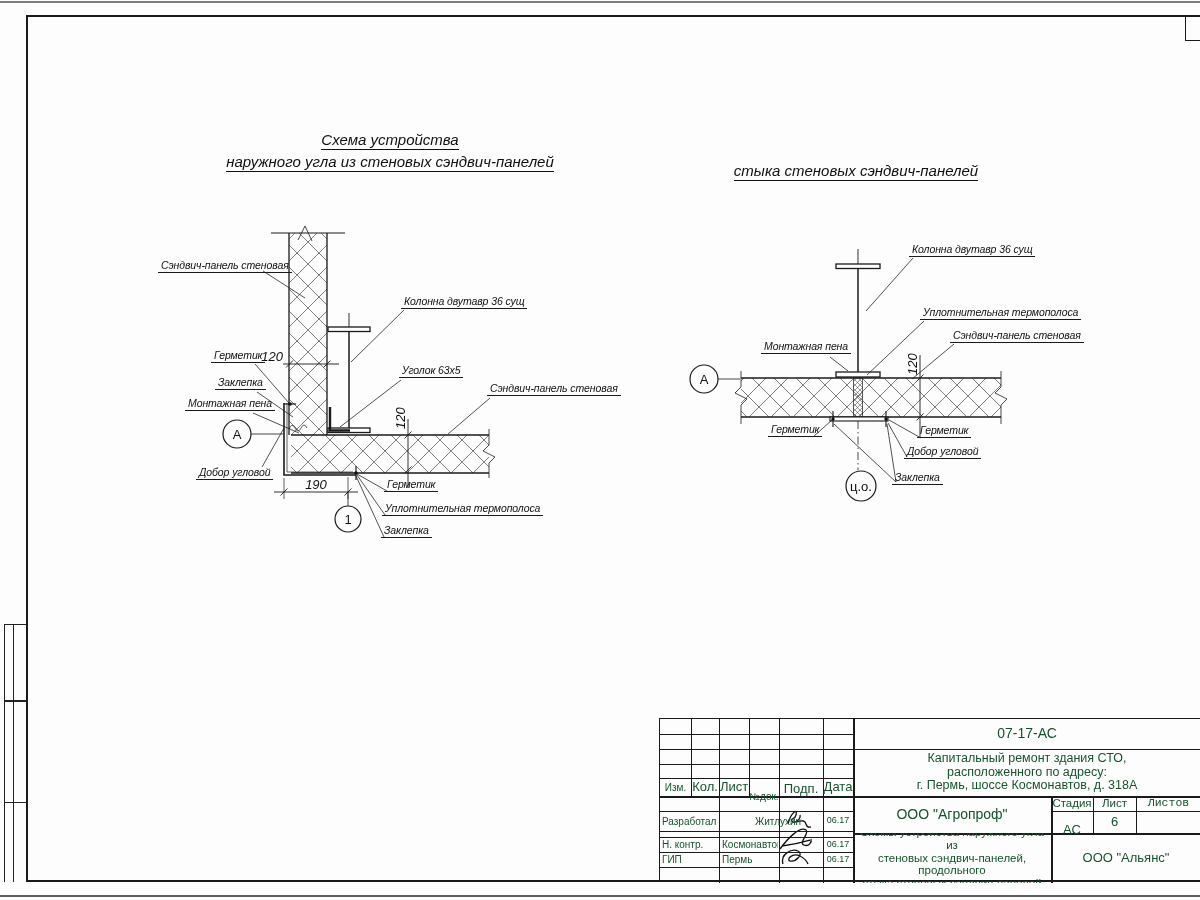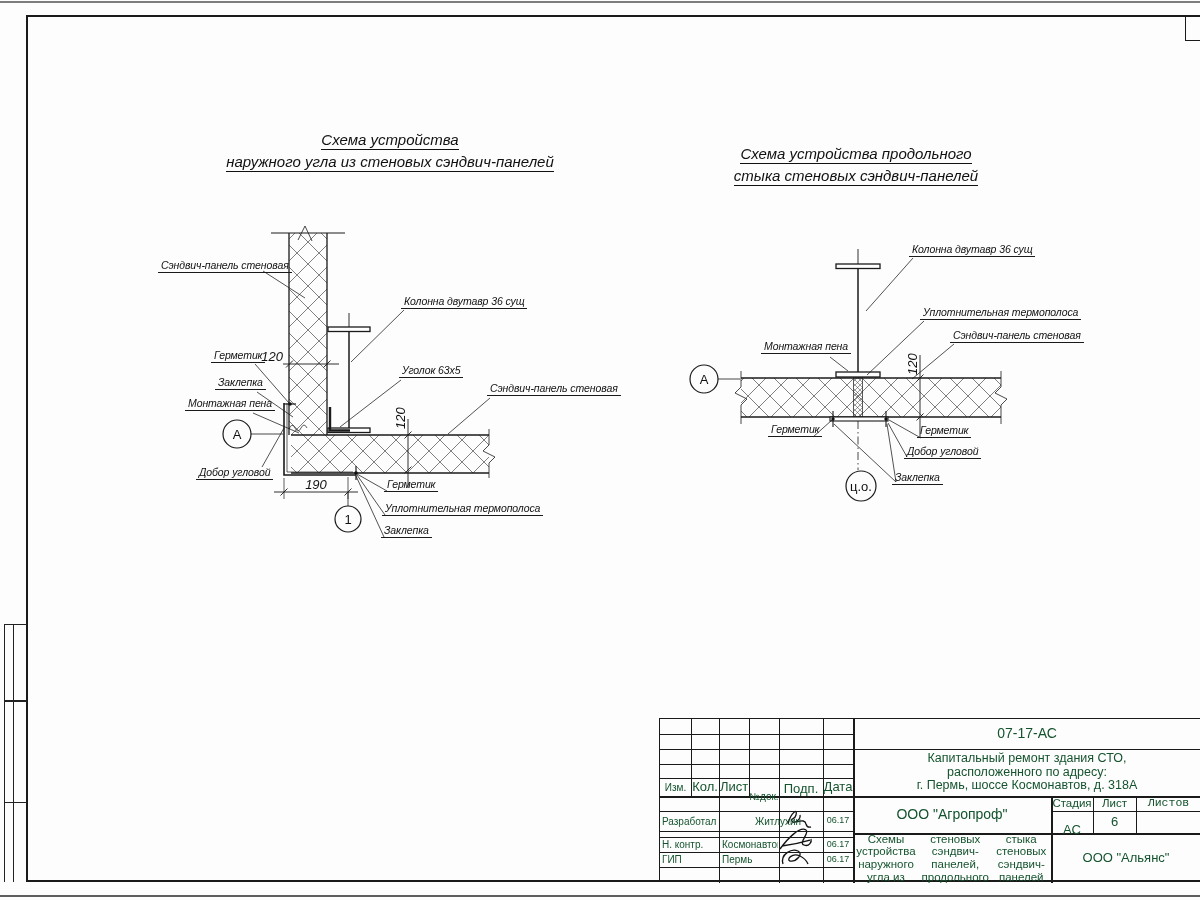--- a/index.html
+++ b/index.html
@@ -179,21 +179,21 @@
     <path d="M780,849 C788,838 800,826 806,830 C810,833 798,843 804,845 C809,847 812,842 811,839 M782,846 q14,-2 28,-6"></path>
     <path d="M783,864 C780,854 792,848 798,851 C804,854 796,862 790,861 C786,860 792,852 800,856 q6,3 8,8"></path>
   </g>
 </svg>
 
 <div class="dtitle" style="left:200px;top:131px;width:380px;">
   <span>Схема устройства</span><br>
   <span>наружного угла из стеновых сэндвич-панелей</span>
 </div>
 <div class="dtitle" style="left:706px;top:145px;width:300px;">
-  <span>Схема устройства продольного</span><br>
+  <br>
   <span>стыка стеновых сэндвич-панелей</span>
 </div>
 
 <div class="lbl" style="left:158px;top:259px;">Сэндвич-панель стеновая</div>
 <div class="lbl" style="left:401px;top:295px;">Колонна двутавр 36 сущ</div>
 <div class="lbl" style="left:211px;top:349px;">Герметик</div>
 <div class="lbl" style="left:215px;top:376px;">Заклепка</div>
 <div class="lbl" style="left:185px;top:397px;">Монтажная пена</div>
 <div class="lbl" style="left:399px;top:364px;">Уголок 63х5</div>
 <div class="lbl" style="left:487px;top:382px;">Сэндвич-панель стеновая</div>
@@ -249,21 +249,21 @@
     <div>г. Пермь, шоссе Космонавтов, д. 318А</div>
   </div>
 
   <div class="cell" style="left:391px;top:77px;width:42px;height:15px;font-size:11.5px;">Стадия</div>
   <div class="cell" style="left:433px;top:77px;width:43px;height:15px;font-size:11.5px;">Лист</div>
   <div class="cell" style="left:476px;top:77px;width:65px;height:15px;font-size:11.5px;font-family:Liberation Mono, monospace;">Листов</div>
   <div class="cell" style="left:391px;top:92px;width:42px;height:38px;font-size:13px;">АС</div>
   <div class="cell" style="left:433px;top:92px;width:43px;height:22px;font-size:13px;">6</div>
 
   <div class="cell" style="left:193px;top:77px;width:198px;height:37px;font-size:14px;">ООО "Агропроф"</div>
-  <div class="cell" style="left:193px;top:114px;width:198px;height:50px;font-size:11.5px;flex-direction:row;">
+  <div class="cell" style="left:193px;top:114px;width:198px;height:50px;font-size:11.5px;flex-direction:column;">
     <div>Схемы устройства наружного угла из</div>
     <div>стеновых сэндвич-панелей, продольного</div>
     <div>стыка стеновых сэндвич-панелей</div>
   </div>
   <div class="cell" style="left:391px;top:114px;width:150px;height:50px;font-size:13px;">ООО "Альянс"</div>
 
   <div class="cell left" style="left:2px;top:92px;width:56px;height:20px;font-size:10px;">Разработал</div>
   <div class="cell left" style="left:62px;top:92px;width:56px;height:20px;font-size:10px;margin-left:33px;">Житлухин</div>
   <div class="cell" style="left:163px;top:92px;width:30px;height:20px;font-size:9px;">06.17</div>
   <div class="cell left" style="left:2px;top:118px;width:56px;height:15px;font-size:10px;">Н. контр.</div>

